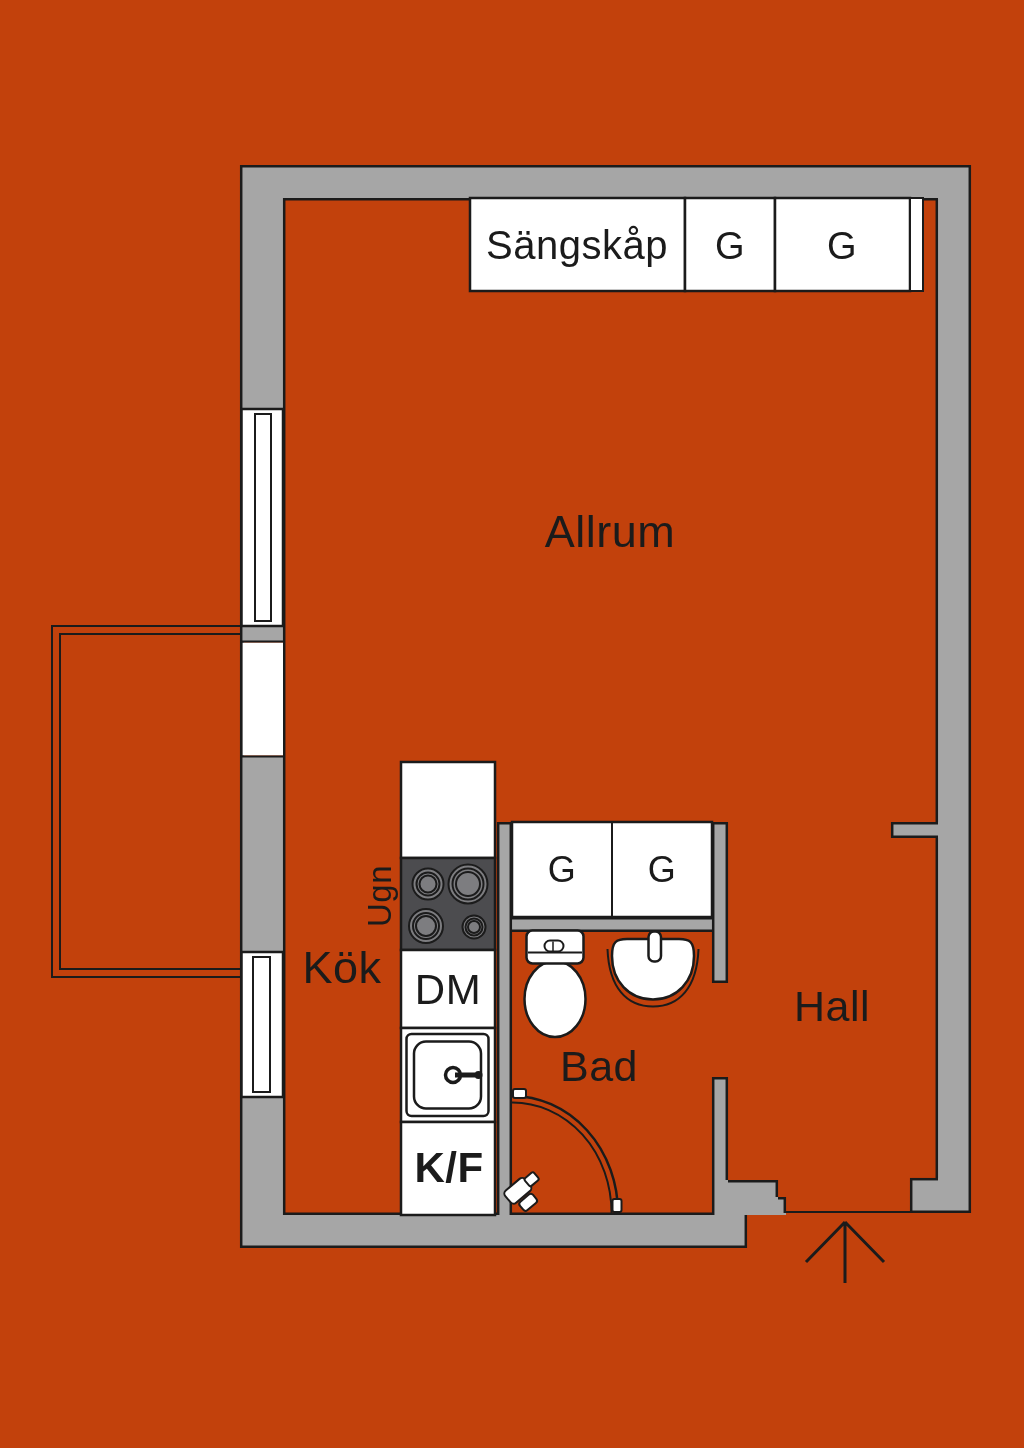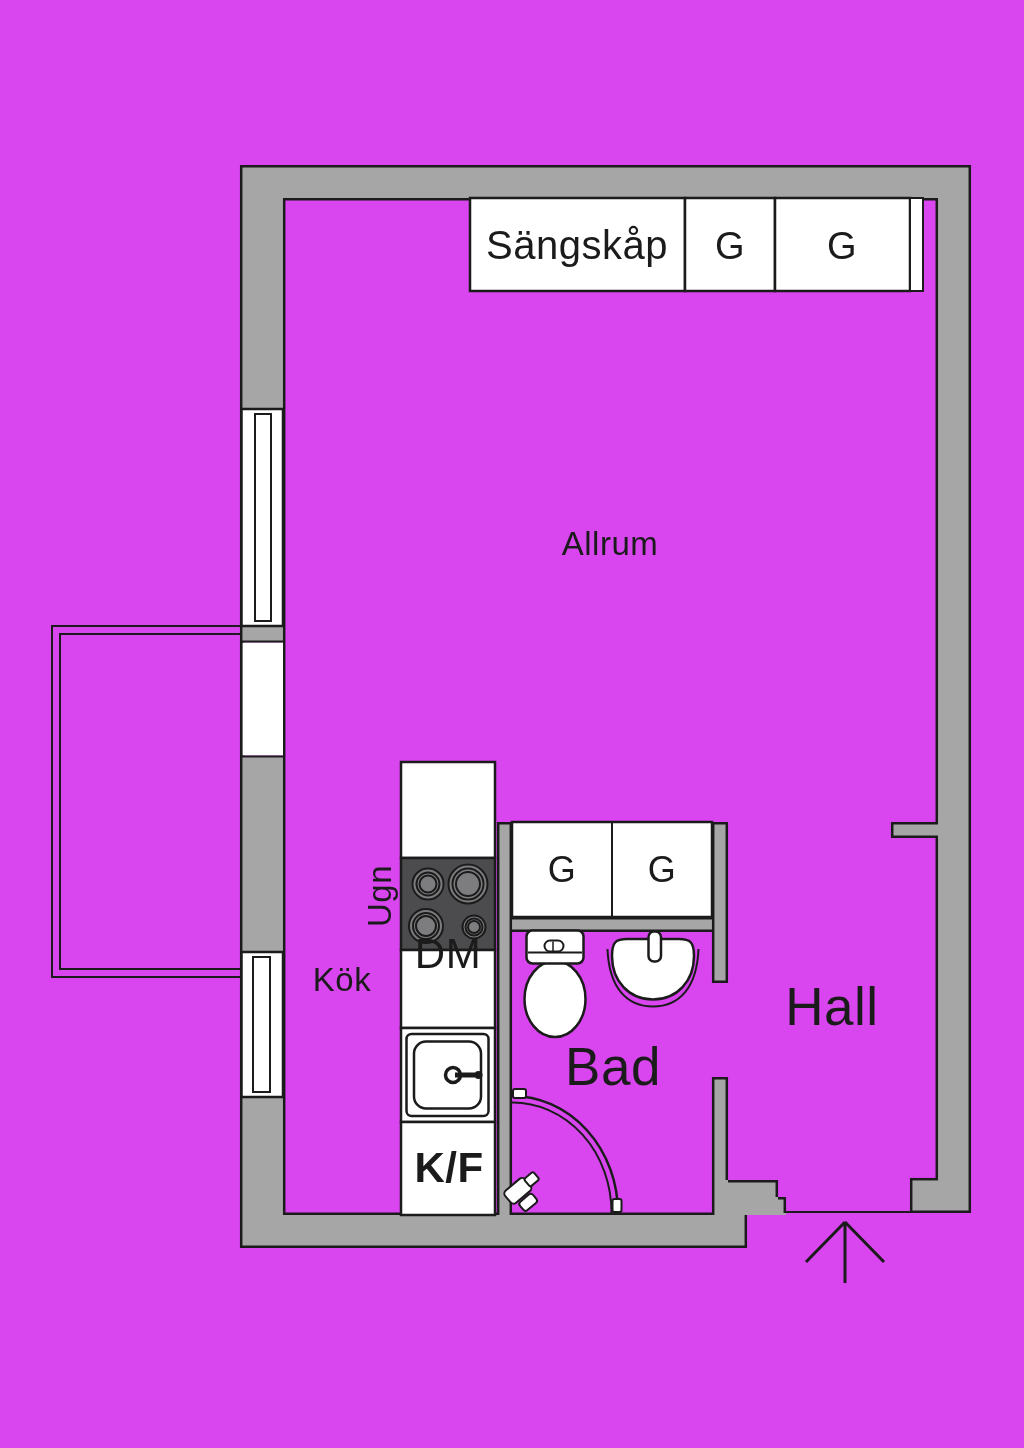--- a/index.html
+++ b/index.html
@@ -1,29 +1,29 @@
 <!DOCTYPE html>
 <html><head>
 <meta charset="utf-8">
 <style>
   html,body{margin:0;padding:0;background:#ffffff;}
   .stage{
-    position:relative;width:1024px;height:1448px;background:#d946ef;
+    position:relative;width:1024px;height:1448px;background:#c2410c;
     font-family:"Liberation Sans", sans-serif;color:#1b1b1b;overflow:hidden;
   }
   .stage svg{position:absolute;left:0;top:0;}
   .lbl{
     position:absolute;transform:translate(-50%,-50%);
     white-space:nowrap;color:#1b1b1b;letter-spacing:0.5px;line-height:1;
   }
   .lbl.rot{transform:translate(-50%,-50%) rotate(-90deg);}
   .f40{font-size:40px;}
   .f38{font-size:38px;}
-  .f45{font-size:33px;margin-top:12px;}
-  .f43{font-size:53px;}
+  .f45{font-size:45px;}
+  .f43{font-size:43px;}
   .f42{font-size:42px;}
   .f36{font-size:36px;}
   .f33{font-size:33px;}
   .ln{stroke:#1b1b1b;stroke-width:2.5;fill:none;}
   .ln2{stroke:#1b1b1b;stroke-width:2;fill:none;}
   .box{fill:#ffffff;stroke:#1b1b1b;stroke-width:2.5;}
   .box2{fill:#ffffff;stroke:#1b1b1b;stroke-width:2;}
 </style>
 </head>
 <body>
@@ -168,18 +168,18 @@
 </svg>
 
 <div class="lbl f40" style="left:577px;top:245px;">Sängskåp</div>
 <div class="lbl f38" style="left:730px;top:246px;">G</div>
 <div class="lbl f38" style="left:842px;top:246px;">G</div>
 <div class="lbl f45" style="left:610px;top:531px;">Allrum</div>
 <div class="lbl f36" style="left:562px;top:870px;">G</div>
 <div class="lbl f36" style="left:662px;top:870px;">G</div>
 <div class="lbl rot f33" style="left:379px;top:896px;">Ugn</div>
 <div class="lbl f45" style="left:342px;top:967px;">Kök</div>
-<div class="lbl f42" style="left:448px;top:954px;">DM</div>
+<div class="lbl f42" style="left:448px;top:990px;">DM</div>
 <div class="lbl f42" style="left:449px;top:1168px;font-weight:bold;">K/F</div>
-<div class="lbl f43" style="left:613px;top:1066px;">Bad</div>
+<div class="lbl f43" style="left:599px;top:1066px;">Bad</div>
 <div class="lbl f43" style="left:832px;top:1006px;">Hall</div>
 
 </div>
 
 </body></html>

